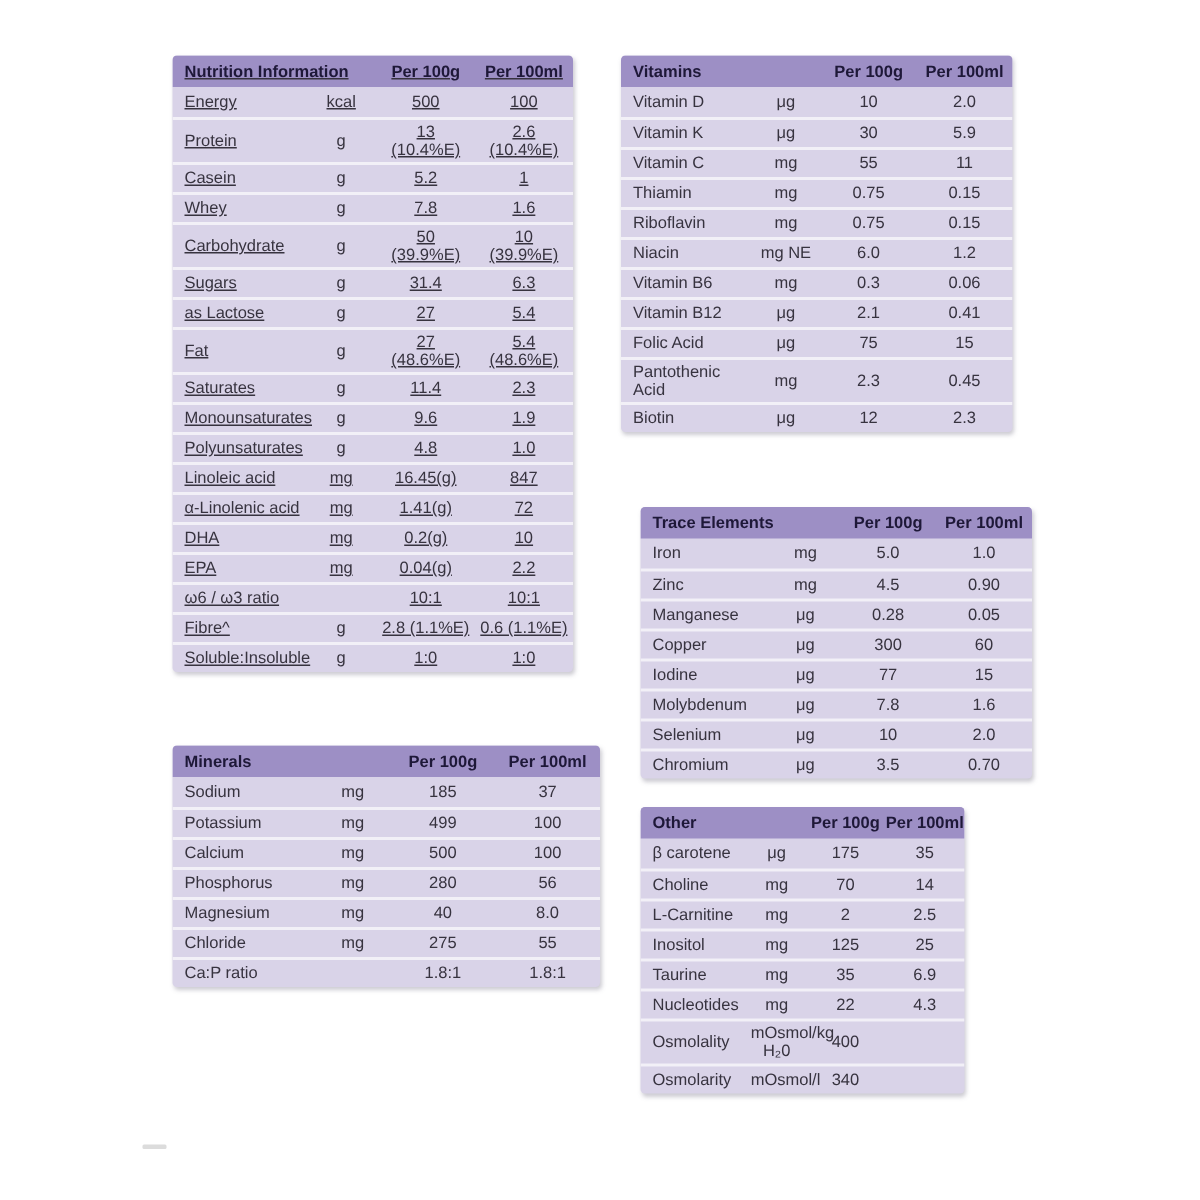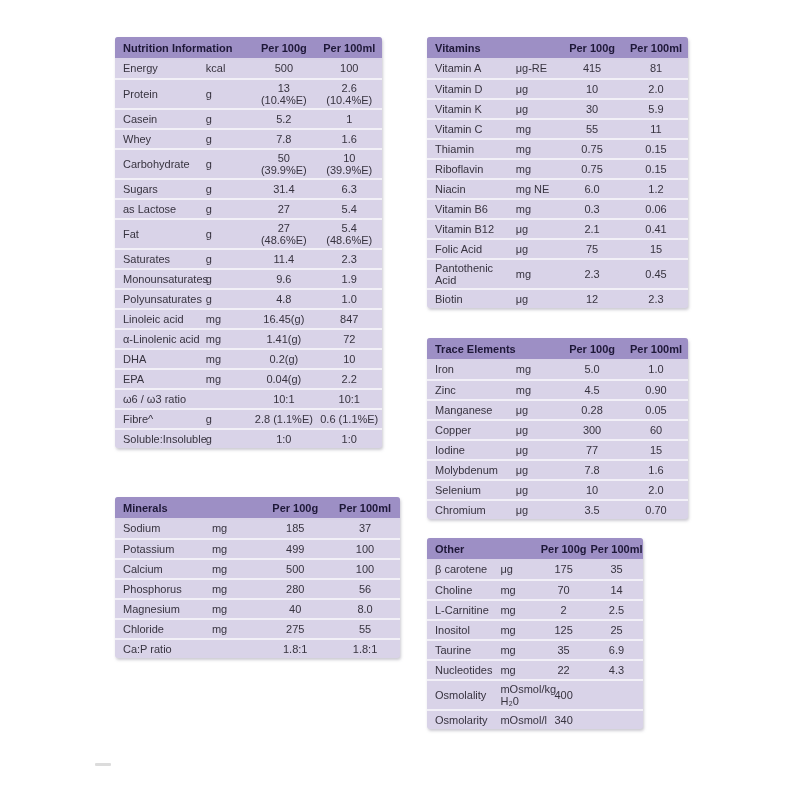--- a/index.html
+++ b/index.html
@@ -17,23 +17,23 @@
     overflow: hidden;
   }
   .tbl {
     position: absolute;
     border-radius: 3px;
     background: var(--row_bg, #d9d3e8);
     box-shadow: 1px 2px 3px rgba(110, 105, 125, 0.35);
     overflow: hidden;
     font-size: 11px;
   }
-  #t-nutrition { left: 115px; top: 37px;  width: 267px; }
+  #t-nutrition { left: 115px; top: 37px;  width: 267px; text-decoration: underline; }
   #t-minerals  { left: 115px; top: 497px; width: 285px; }
-  #t-vitamins  { left: 427px; top: 37px;  width: 261px; }
+  #t-vitamins  { left: 414px; top: 37px;  width: 261px; }
   #t-trace     { left: 427px; top: 338px; width: 261px; }
   #t-other     { left: 427px; top: 538px; width: 216px; }
 
   .tbl-header {
     display: grid;
     grid-template-columns: 51% 24.5% 24.5%;
     align-items: center;
     min-height: 21px;
     background: var(--header_bg, #9d8fc5);
     color: var(--header_text, #1e1838);
@@ -47,21 +47,21 @@
     grid-template-columns: 34% 17% 24.5% 24.5%;
     align-items: center;
     min-height: 20px;
     border-top: 2px solid var(--row_divider, #f2f0f7);
     padding: 2px 0;
   }
   .row:first-child { border-top: none; }
   .cell { line-height: 12px; white-space: pre-line; }
   .cell.label { padding-left: 8px; text-align: left; }
   .row.indent .cell.label { }
-  .cell.unit { text-align: left; padding-right: 2px; }
+  .cell.unit { text-align: center; padding-right: 2px; }
   .cell.val { text-align: center; }
 
   .artifact-dash {
     position: absolute;
     left: 95px;
     top: 763px;
     width: 16px;
     height: 3px;
     background: #dcdcdc;
     border-radius: 1px;
@@ -249,26 +249,20 @@
   </section>
 
   <section class="tbl" id="t-vitamins">
     <div class="tbl-header">
       <span class="title">Vitamins</span>
       <span class="colhead">Per 100g</span>
       <span class="colhead">Per 100ml</span>
     </div>
     <div class="tbl-body">
         <div class="row">
-          <span class="cell label">Vitamin A</span>
-          <span class="cell unit">μg-RE</span>
-          <span class="cell val">415</span>
-          <span class="cell val">81</span>
-        </div>
-        <div class="row">
           <span class="cell label">Vitamin D</span>
           <span class="cell unit">μg</span>
           <span class="cell val">10</span>
           <span class="cell val">2.0</span>
         </div>
         <div class="row">
           <span class="cell label">Vitamin K</span>
           <span class="cell unit">μg</span>
           <span class="cell val">30</span>
           <span class="cell val">5.9</span>

